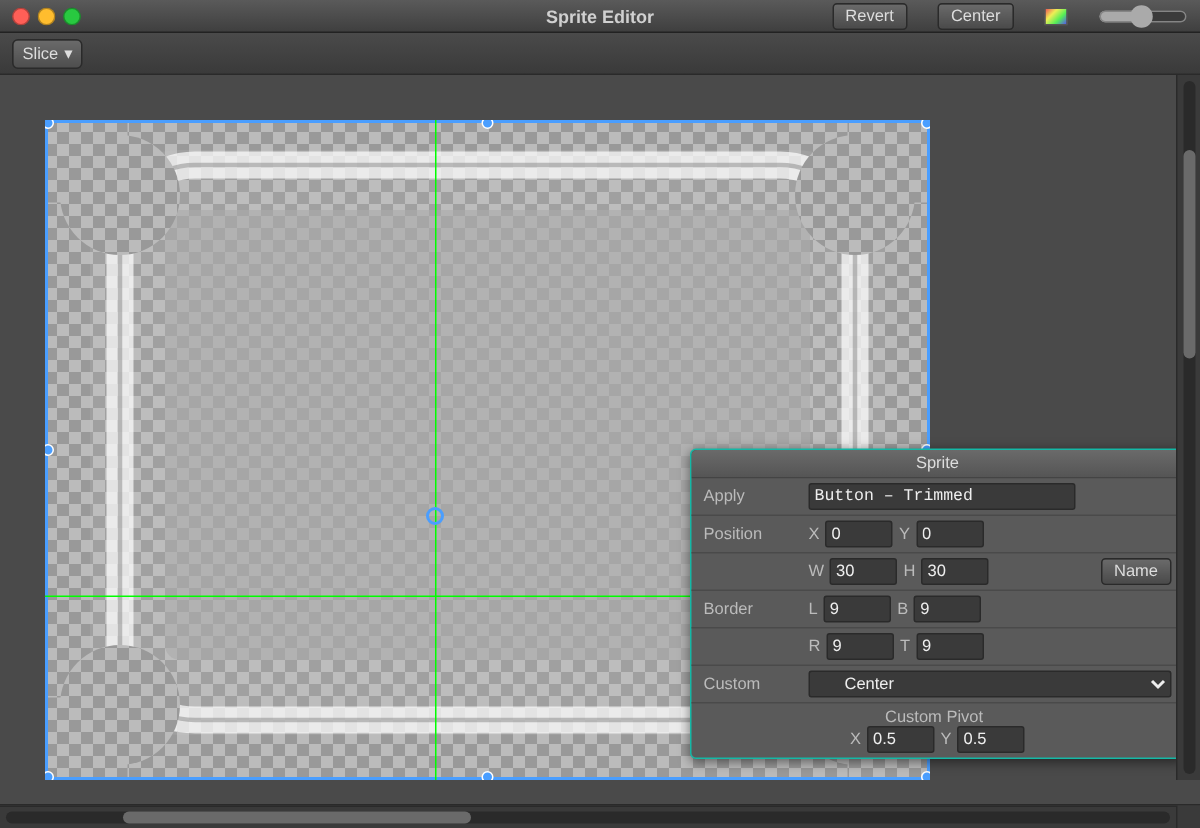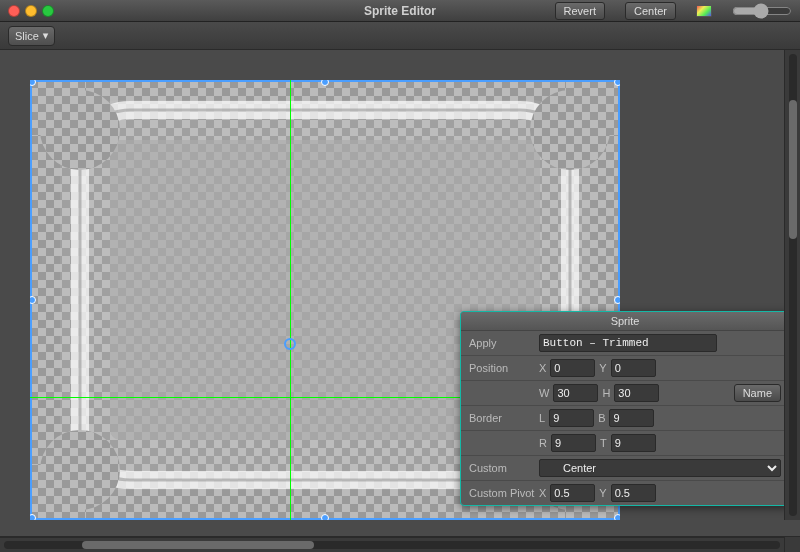--- a/index.html
+++ b/index.html
@@ -212,21 +212,21 @@
       text-align: center;
       border-radius: 4px 4px 0 0;
     }
     .panel-row {
       display: flex;
       align-items: center;
       padding: 3px 8px;
       border-bottom: 1px solid #4a4a4a;
       min-height: 24px;
     }
-    .panel-row:last-child { border-bottom: none; }
+    .panel-row:last-child { border-bottom: none; flex-direction: column; }
     .panel-label {
       width: 70px;
       color: #bbb;
       font-size: 11px;
       flex-shrink: 0;
     }
     .panel-fields {
       display: flex;
       align-items: center;
       gap: 4px;

